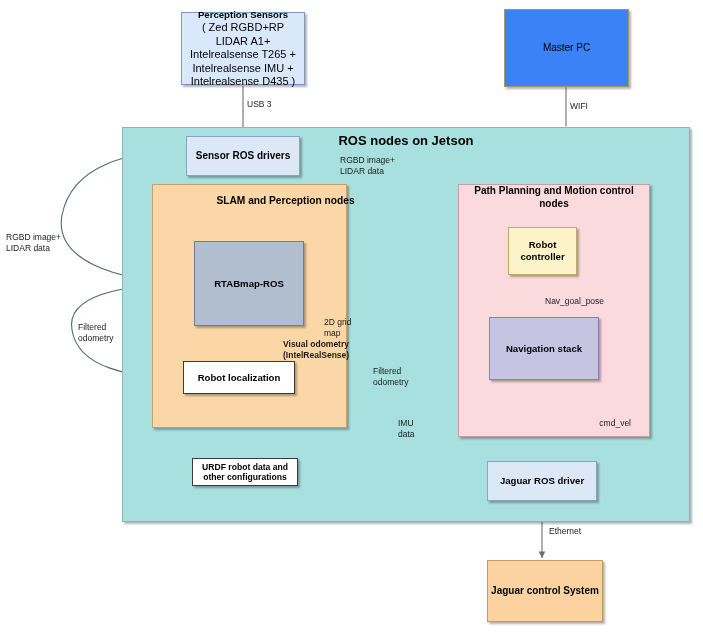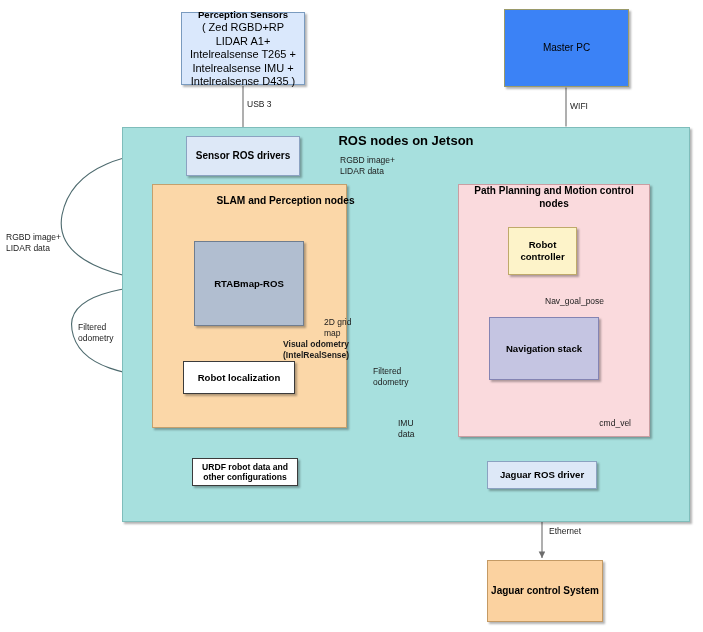--- a/index.html
+++ b/index.html
@@ -138,21 +138,21 @@
     font-size: 9.6px;
     white-space: pre-line;
   }
   #navigation-stack {
     left: 489px; top: 317px; width: 110px; height: 63px;
     background: #c5c5e2;
     border: 1px solid #8484b3;
     font-size: 9.6px;
   }
   #jaguar-ros-driver {
-    left: 487px; top: 461px; width: 110px; height: 28px;
+    left: 487px; top: 461px; width: 110px; height: 40px;
     background: #dde8f7;
     border: 1px solid #8ba2c1;
     font-size: 9.6px;
   }
   #jaguar-control-system {
     left: 487px; top: 560px; width: 116px; height: 62px;
     background: #fbd2a0;
     border: 1px solid #c49a64;
     font-size: 10px;
   }

